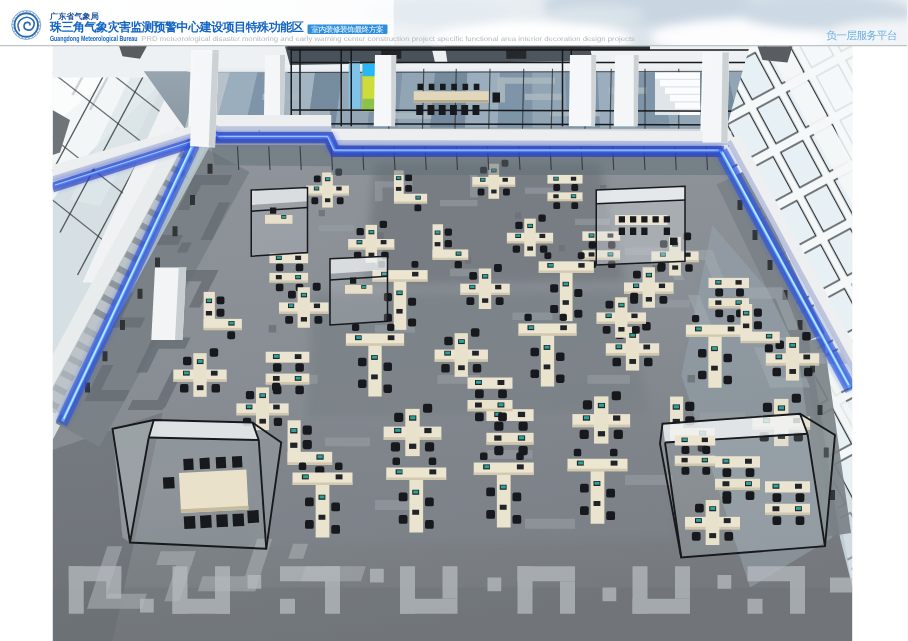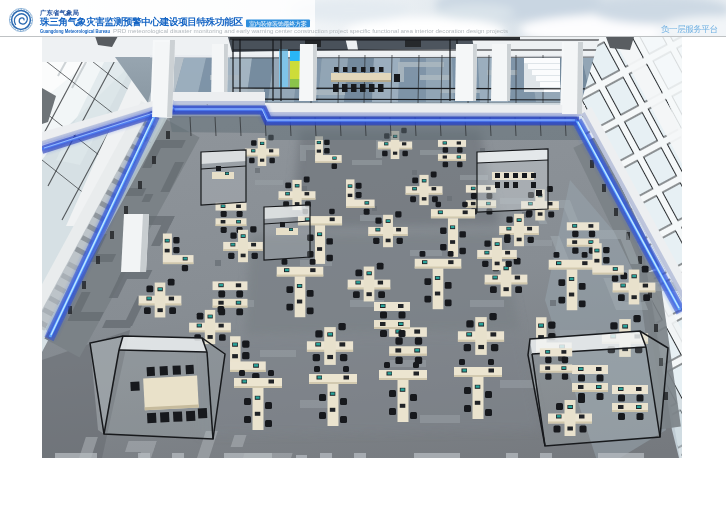--- a/index.html
+++ b/index.html
@@ -1,16 +1,16 @@
 <!DOCTYPE html>
 <html><head>
 <meta charset="utf-8">
 <style>
 html,body{margin:0;padding:0;background:#fff;font-family:"Liberation Sans",sans-serif;}
-#stage{position:relative;width:726px;height:458px;overflow:hidden;background:#fff;}
+#stage{position:relative;width:726px;height:513px;overflow:hidden;background:#fff;}
 svg{display:block;}
 </style>
 </head>
 <body>
 <div id="stage">
 <svg width="726" height="513" viewBox="0 0 726 513">
 <defs>
   <linearGradient id="skyhdr" x1="0" y1="0" x2="1" y2="0">
     <stop offset="0" stop-color="#ffffff"></stop>
     <stop offset="0.5" stop-color="#eef2f5"></stop>

